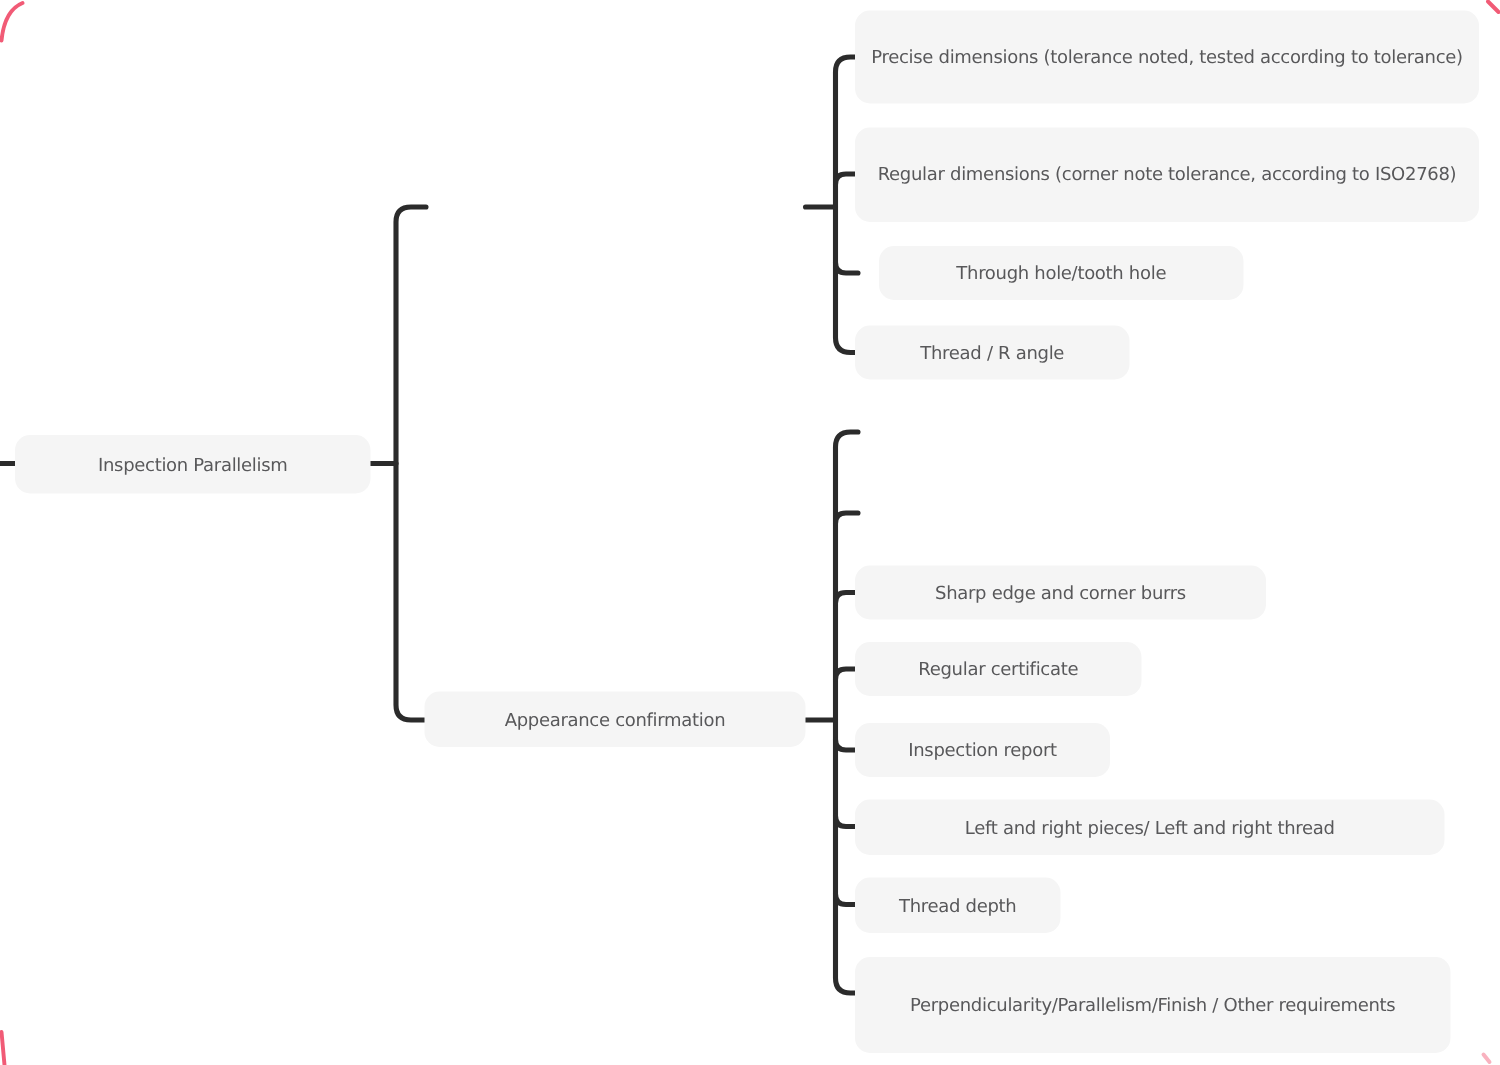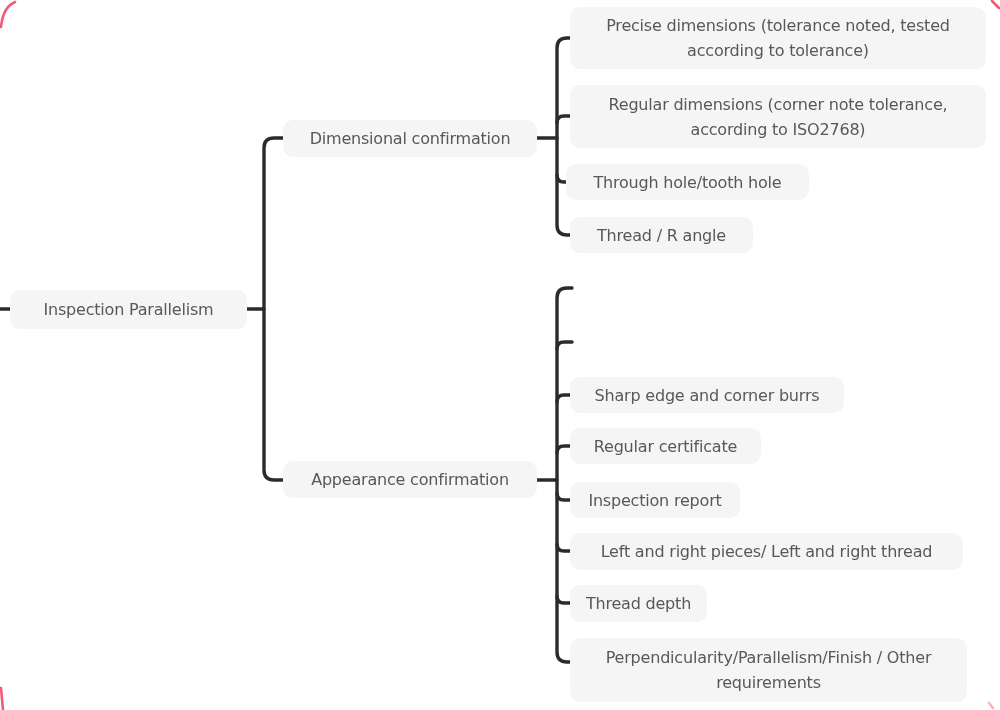--- a/index.html
+++ b/index.html
@@ -34,21 +34,21 @@
     stroke-linecap: round;
     opacity: 0.85;
   }
   .frame-mark.faint { opacity: 0.4; }
   .node {
     position: absolute;
     box-sizing: border-box;
     background: #f5f5f5;
     border-radius: 10px;
     color: #58585a;
-    font-size: 16px;
+    font-size: 12px;
     letter-spacing: -0.2px;
     display: flex;
     align-items: center;
     justify-content: center;
     white-space: nowrap;
     padding: 0 12px;
     cursor: default;
   }
   .node.multi {
     white-space: normal;
@@ -92,26 +92,25 @@
     <g>
       <path class="frame-mark" d="M1 27 Q3 7 15 2" stroke="#ef3e5e"></path>
       <path class="frame-mark" d="M992 1 L999 8" stroke="#ef3e5e"></path>
       <path class="frame-mark" d="M1 688 L3 710" stroke="#ef3e5e"></path>
       <path class="frame-mark faint" d="M989 703 L993 708" stroke="#ef3e5e"></path>
     </g>
   </svg>
 
   <div class="node" style="left:10px; top:290px; width:237px; height:39px;">Inspection Parallelism</div>
 
-  <div class="node" style="left:283px; top:120px; width:254px; height:37px;">Dimensional confirmation</div>
   <div class="node" style="left:283px; top:461px; width:254px; height:37px;">Appearance confirmation</div>
 
   <div class="node multi" style="left:570px; top:7px; width:416px; height:62px;">Precise dimensions (tolerance noted, tested according to tolerance)</div>
   <div class="node multi" style="left:570px; top:85px; width:416px; height:63px;">Regular dimensions (corner note tolerance, according to ISO2768)</div>
-  <div class="node" style="left:566px; top:164px; width:243px; height:36px;">Through hole/tooth hole</div>
+  <div class="node" style="left:586px; top:164px; width:243px; height:36px;">Through hole/tooth hole</div>
   <div class="node" style="left:570px; top:217px; width:183px; height:36px;">Thread / R angle</div>
 
   <div class="node" style="left:570px; top:377px; width:274px; height:36px;">Sharp edge and corner burrs</div>
   <div class="node" style="left:570px; top:428px; width:191px; height:36px;">Regular certificate</div>
   <div class="node" style="left:570px; top:482px; width:170px; height:36px;">Inspection report</div>
   <div class="node" style="left:570px; top:533px; width:393px; height:37px;">Left and right pieces/ Left and right thread</div>
   <div class="node" style="left:570px; top:585px; width:137px; height:37px;">Thread depth</div>
   <div class="node multi" style="left:570px; top:638px; width:397px; height:64px;">Perpendicularity/Parallelism/Finish / Other requirements</div>
 
 </div>

